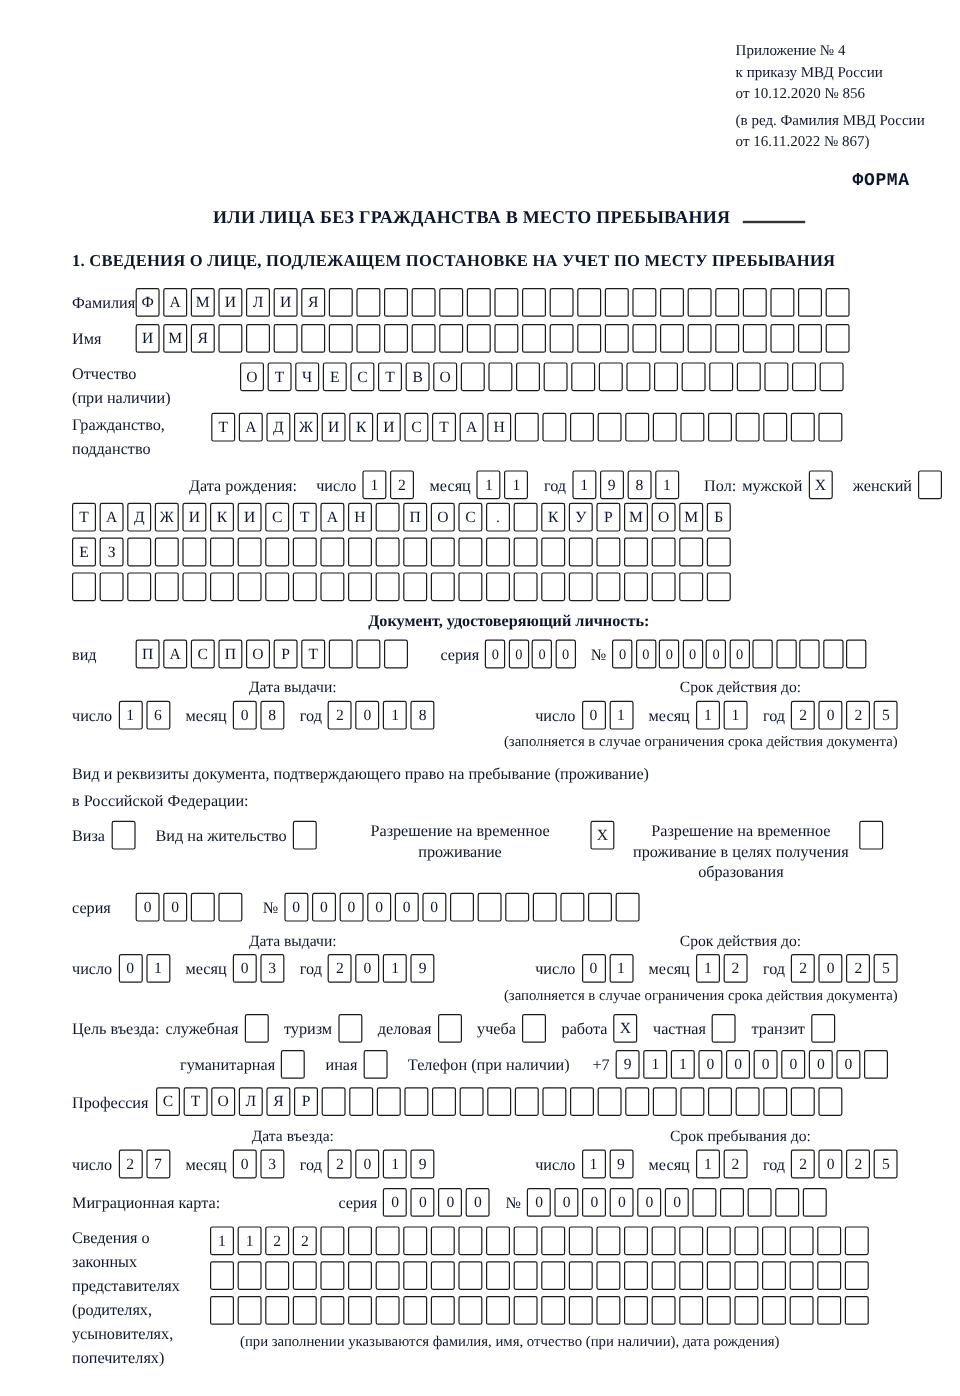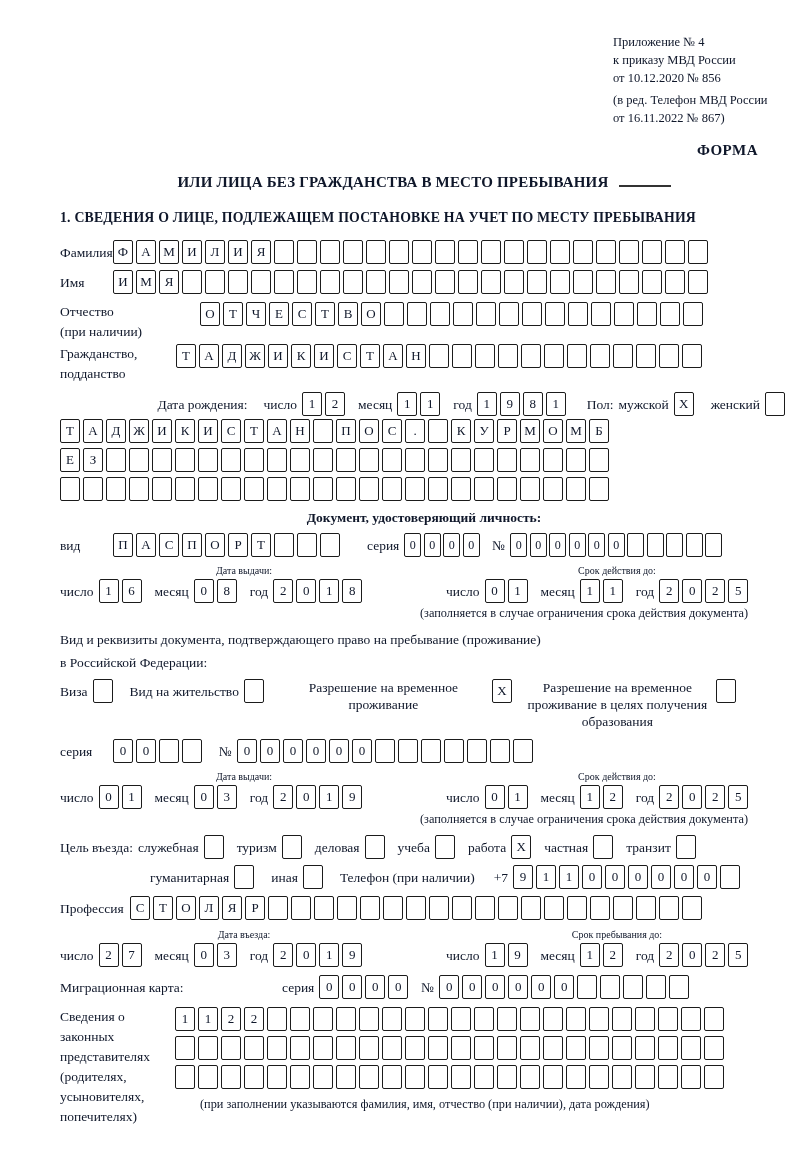--- a/index.html
+++ b/index.html
@@ -4,41 +4,41 @@
 <style>
   html,body{margin:0;padding:0;background:#fff;}
   .page{
     width:800px;height:1163px;box-sizing:border-box;
     padding:34px 12px 0 60px;
     font-family:"Liberation Serif","DejaVu Serif",serif;
     color:#0f172a;background:#fff;overflow:hidden;position:relative;
   }
   .hdr{margin-left:553px;width:178px;font-size:12.5px;line-height:1.42;}
   .hdr .gap{margin-top:5px;}
-  .form-label{text-align:right;padding-right:30px;font-weight:bold;font-size:15px;margin-top:14px;letter-spacing:.5px;}
+  .form-label{text-align:right;padding-right:30px;font-weight:bold;font-size:15px;margin-top:14px;letter-spacing:.5px;font-family:Liberation Mono, monospace;}
   .title{text-align:center;font-weight:bold;font-size:15px;margin-top:12px;line-height:1.55;letter-spacing:.2px;}
   .blank-line{display:inline-block;width:52px;border-bottom:2px solid #333;margin-left:10px;height:12px;}
   .sec-heading{font-weight:bold;font-size:13.8px;margin:16px 0 14px;letter-spacing:.2px;}
 
   .frow{display:flex;align-items:flex-start;margin-bottom:5px;white-space:nowrap;}
   .flabel{flex:0 0 auto;font-size:13.5px;line-height:25px;}
   .ml-lines{flex:0 0 auto;font-size:13.5px;line-height:20px;}
   .cells{display:flex;flex-wrap:nowrap;}
   .cell{flex:0 0 auto;width:18px;height:22px;border:1.5px solid #1b1b1b;border-radius:2px;
         margin-right:3px;text-align:center;font-size:13px;line-height:22px;background:#fff;}
   .cells.sm .cell{width:15px;margin-right:2.5px;font-size:12px;}
   .stack .cells{margin-bottom:5px;}
 
   .w53{width:53px;}.w70{width:70px;}.w100{width:100px;}.w116{width:116px;}.w140{width:140px;}.w115{width:115px;}.w222{width:222px;}
   .doc-heading{text-align:center;font-weight:bold;font-size:13.5px;margin:4px 0 7px;}
 
   .date-pair{display:flex;margin-bottom:2px;}
   .dcol1{flex:0 0 368px;}
   .dcol2{flex:1 1 auto;padding-left:18px;}
-  .date-head{text-align:center;font-size:10px;margin-bottom:3px;}
+  .date-head{text-align:center;font-size:13px;margin-bottom:3px;}
   .dgroup{display:flex;align-items:flex-start;white-space:nowrap;}
   .dl{font-size:13.5px;line-height:25px;margin-right:5px;}
   .dl-gap{margin-left:10px;}
   .footnote{font-size:12.3px;}
   .fn-right{text-align:right;padding-right:40px;margin:1px 0 8px;}
   .fn-center{margin-top:9px;padding-left:25px;}
 
   .intro{font-size:13.5px;line-height:1.7;}
   .plabel{flex:0 0 auto;font-size:13.5px;line-height:25px;margin-right:5px;}
   .perm-text{flex:0 0 auto;font-size:13.5px;line-height:17px;text-align:center;margin-right:6px;white-space:normal;}
@@ -48,21 +48,21 @@
 </style>
 </head>
 <body>
 
 <div class="page">
 
   <div class="hdr">
     <div>Приложение № 4</div>
     <div>к приказу МВД России</div>
     <div>от 10.12.2020 № 856</div>
-    <div class="gap">(в ред. Телефон МВД России</div>
+    <div class="gap">(в ред. Фамилия МВД России</div>
     <div>от 16.11.2022 № 867)</div>
   </div>
 
   <div class="form-label">ФОРМА</div>
 
   <div class="title">
     <div>
       <span>ИЛИ ЛИЦА БЕЗ ГРАЖДАНСТВА В МЕСТО ПРЕБЫВАНИЯ</span><span class="blank-line"></span>
     </div>
   </div>

